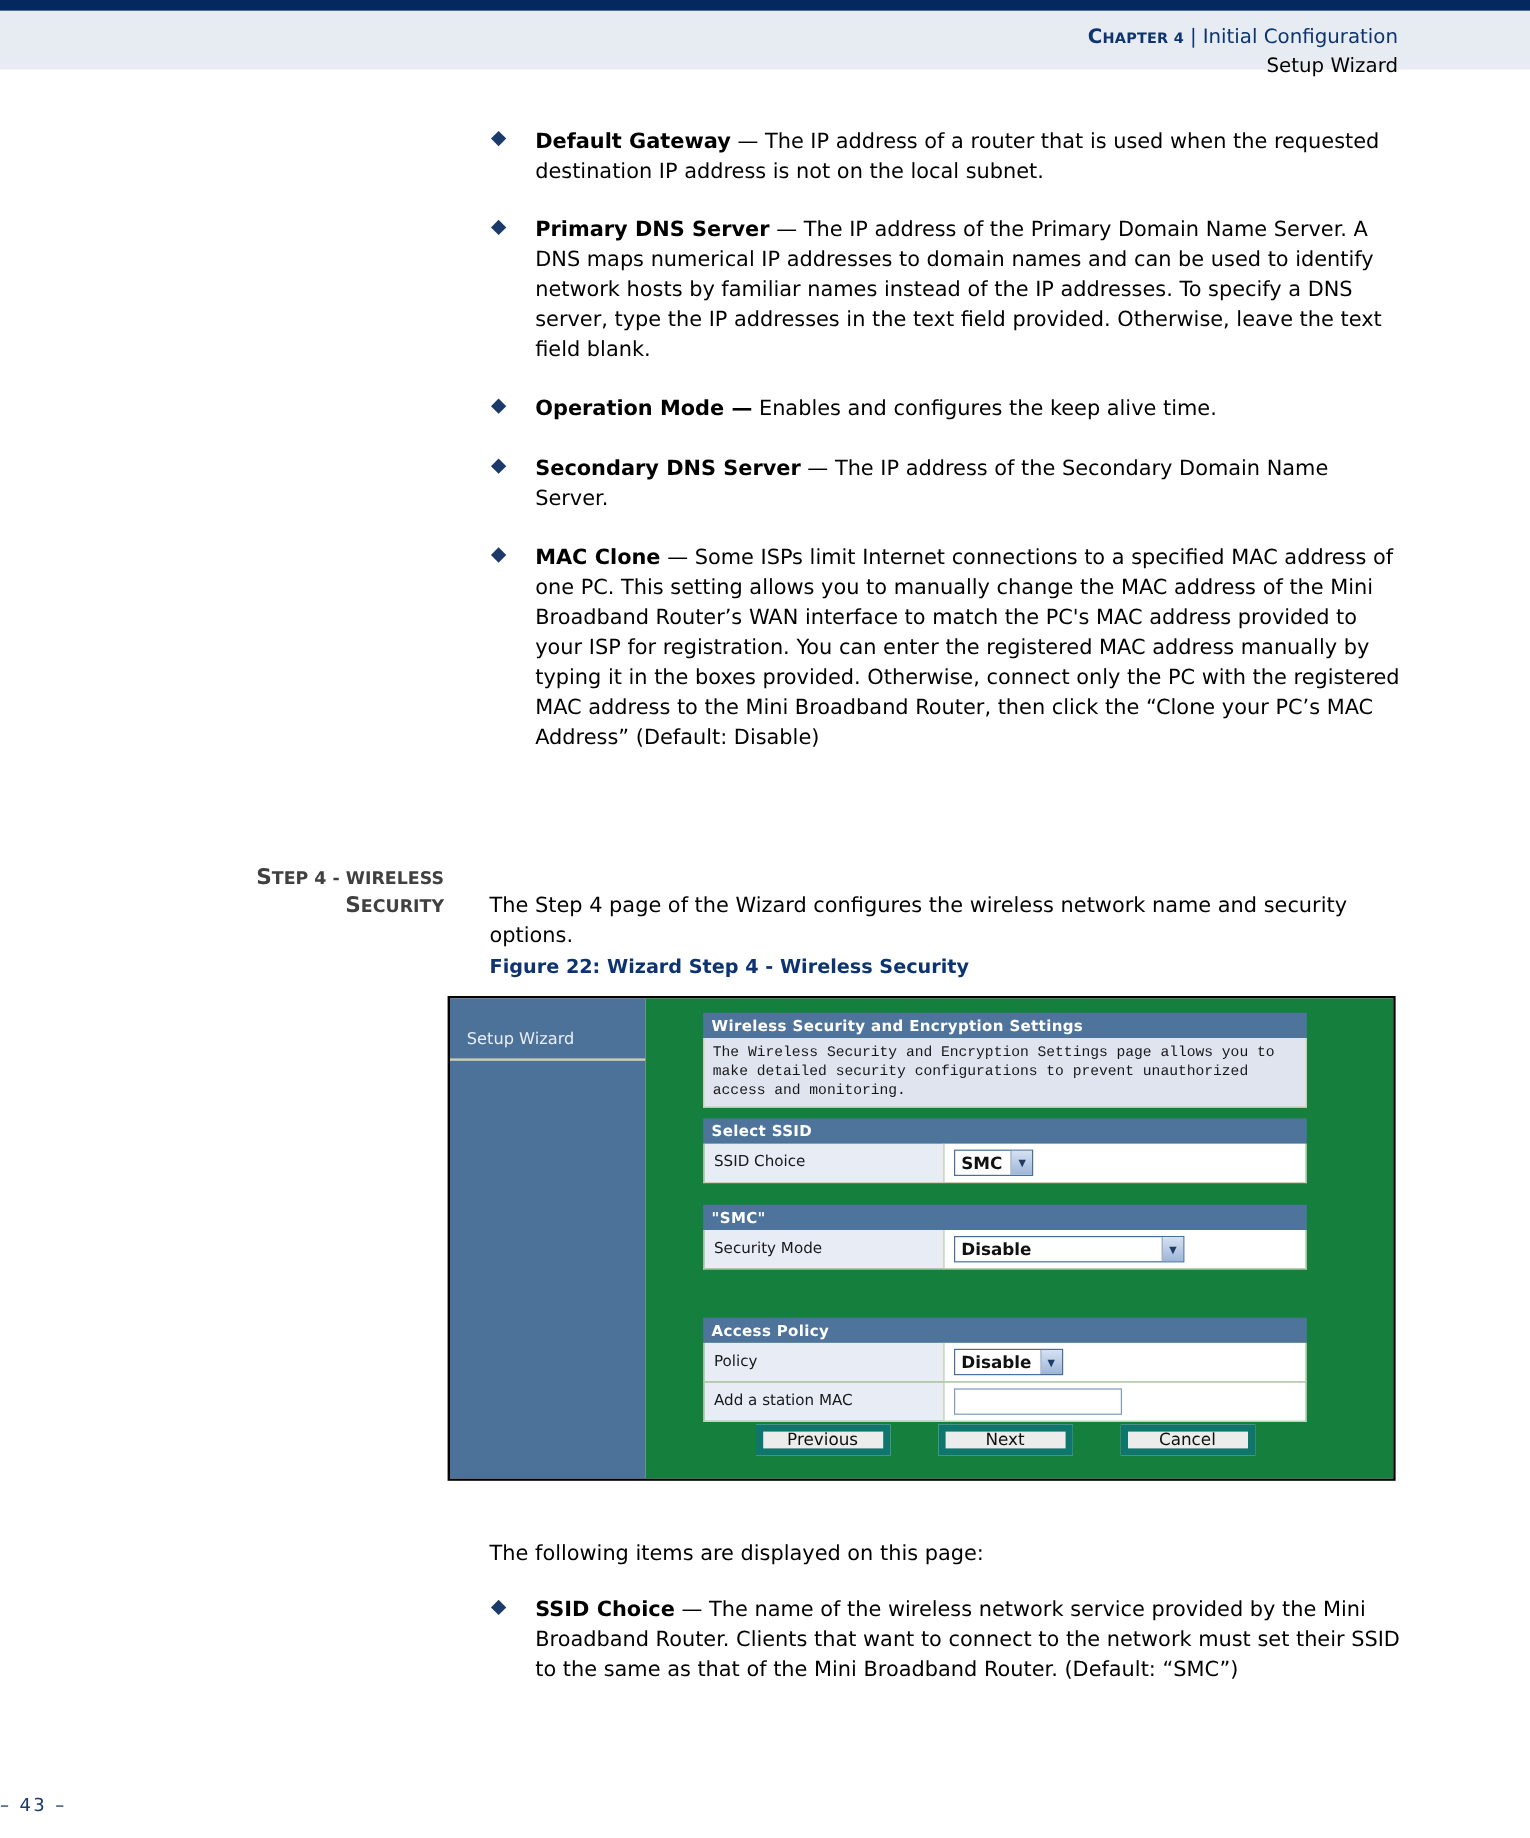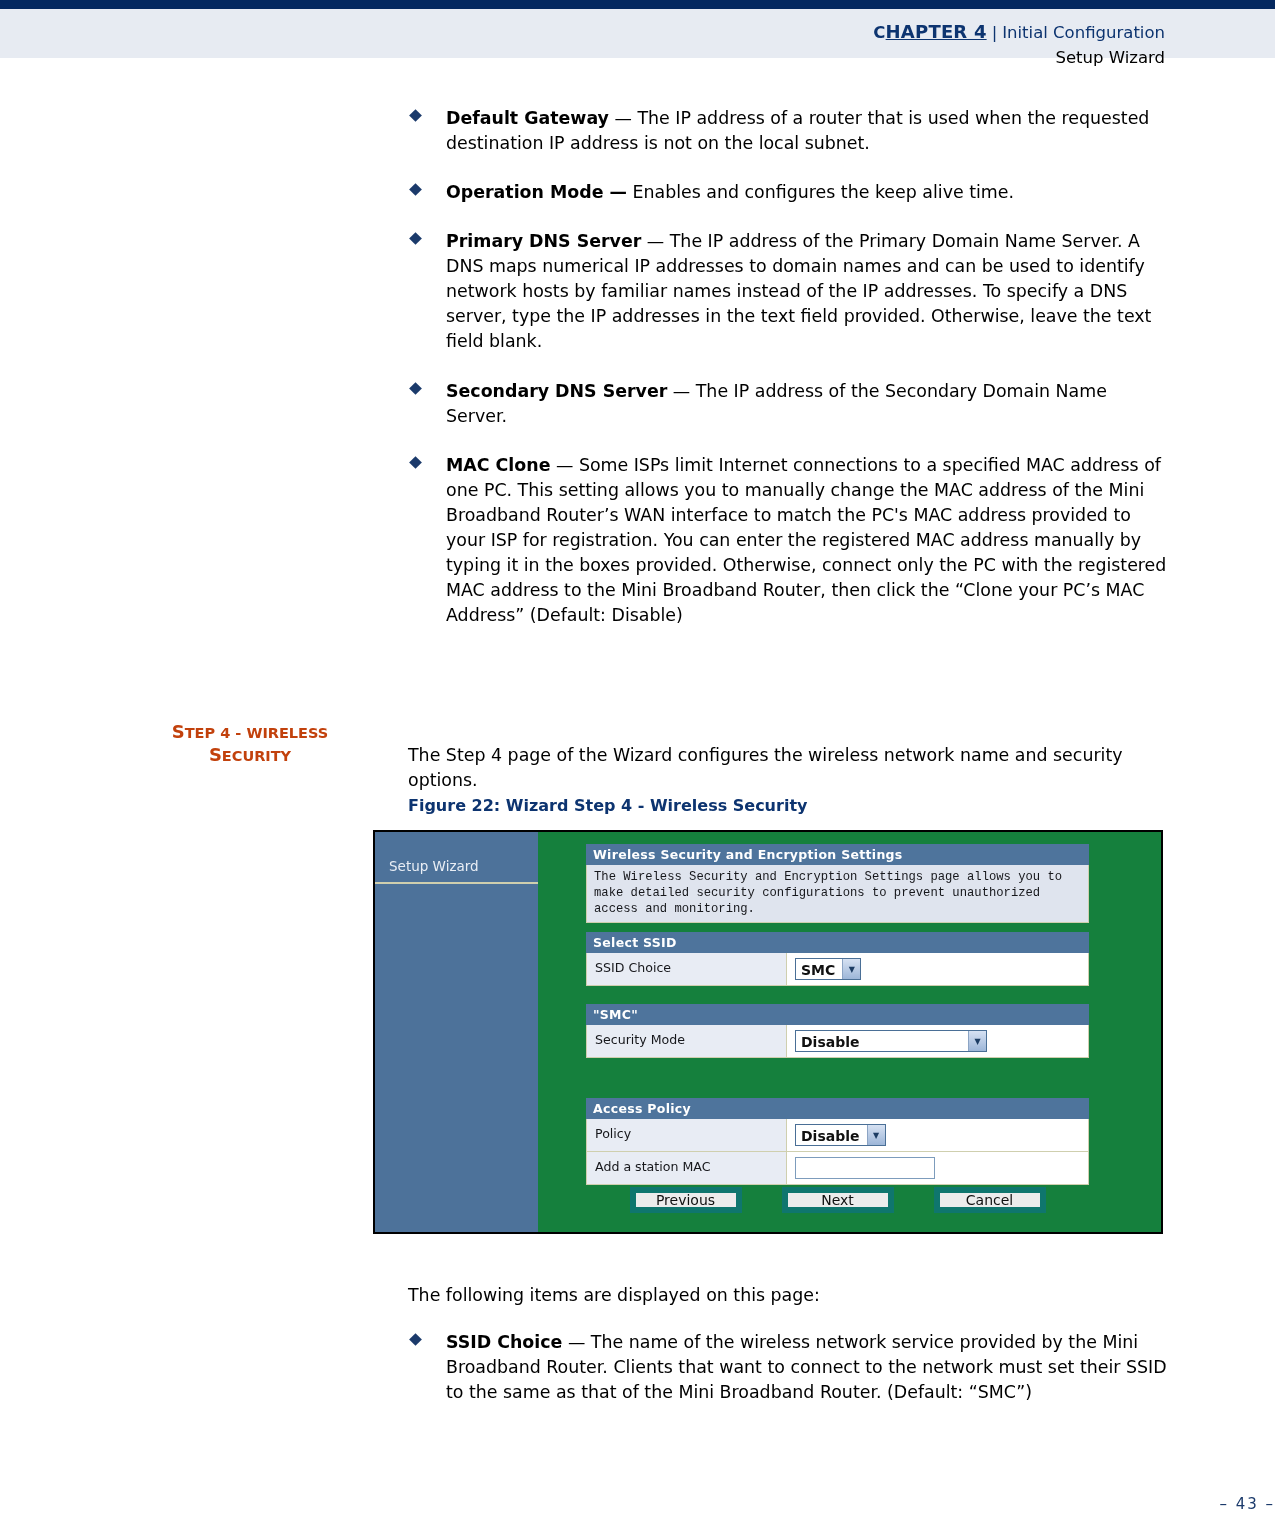--- a/index.html
+++ b/index.html
@@ -36,21 +36,21 @@
   }
   .hdr-line1 {
     font-size: 16.5px;
     color: #0d3470;
     white-space: nowrap;
   }
   .hdr-chapter {
     font-weight: bold;
     letter-spacing: 0.2px;
   }
-  .hdr-chapter .sc { font-size: 18px; text-decoration: underline; }
+  .hdr-chapter .sc { font-size: 12px; }
   .hdr-sep { color: #0d3470; padding: 0 5px; font-weight: normal; }
   .hdr-line2 {
     font-size: 16.5px;
     color: #000000;
     white-space: nowrap;
     margin-top: 1px;
   }
 
   .body-col {
     position: absolute;
@@ -78,24 +78,24 @@
   }
   .bullet b {
     font-weight: bold;
   }
 
   
   .side-head {
     position: absolute;
     left: 130px;
     width: 240px;
-    text-align: center;
+    text-align: right;
     font-size: 18px;
     font-weight: bold;
-    color: #c2410c;
+    color: #404040;
     line-height: 1.28;
   }
   .side-head .sc { font-size: 14.5px; }
 
   .para {
     font-size: 17.4px;
     line-height: 1.44;
     color: #000000;
   }
 
@@ -261,21 +261,21 @@
     justify-content: center;
     box-sizing: border-box;
   }
 
   
   .footer {
     position: absolute;
     left: 0;
     top: 1495px;
     width: 1275px;
-    text-align: right;
+    text-align: left;
     font-size: 15px;
     color: #1b3a6b;
     letter-spacing: 2px;
   }
 </style>
 </head>
 <body>
 
 <div class="top-rule"></div>
 <div class="header-band">
@@ -289,26 +289,26 @@
 
 <div class="body-col" style="top:106px;">
 
   <div class="bullet">
     <span class="dia"></span>
     <b>Default Gateway</b><span> — </span><span>The IP address of a router that is used when the requested destination IP address is not on the local subnet.</span>
   </div>
 
   <div class="bullet">
     <span class="dia"></span>
+    <b>Primary DNS Server</b><span> — </span><span>The IP address of the Primary Domain Name Server. A DNS maps numerical IP addresses to domain names and can be used to identify network hosts by familiar names instead of the IP addresses. To specify a DNS server, type the IP addresses in the text field provided. Otherwise, leave the text field blank.</span>
+  </div>
+
+  <div class="bullet">
+    <span class="dia"></span>
     <b>Operation Mode —</b><span> </span><span>Enables and configures the keep alive time.</span>
-  </div>
-
-  <div class="bullet">
-    <span class="dia"></span>
-    <b>Primary DNS Server</b><span> — </span><span>The IP address of the Primary Domain Name Server. A DNS maps numerical IP addresses to domain names and can be used to identify network hosts by familiar names instead of the IP addresses. To specify a DNS server, type the IP addresses in the text field provided. Otherwise, leave the text field blank.</span>
   </div>
 
   <div class="bullet">
     <span class="dia"></span>
     <b>Secondary DNS Server</b><span> — </span><span>The IP address of the Secondary Domain Name Server.</span>
   </div>
 
   <div class="bullet">
     <span class="dia"></span>
     <b>MAC Clone</b><span> — </span><span>Some ISPs limit Internet connections to a specified MAC address of one PC. This setting allows you to manually change the MAC address of the Mini Broadband Router’s WAN interface to match the PC's MAC address provided to your ISP for registration. You can enter the registered MAC address manually by typing it in the boxes provided. Otherwise, connect only the PC with the registered MAC address to the Mini Broadband Router, then click the “Clone your PC’s MAC Address” (Default: Disable)</span>

